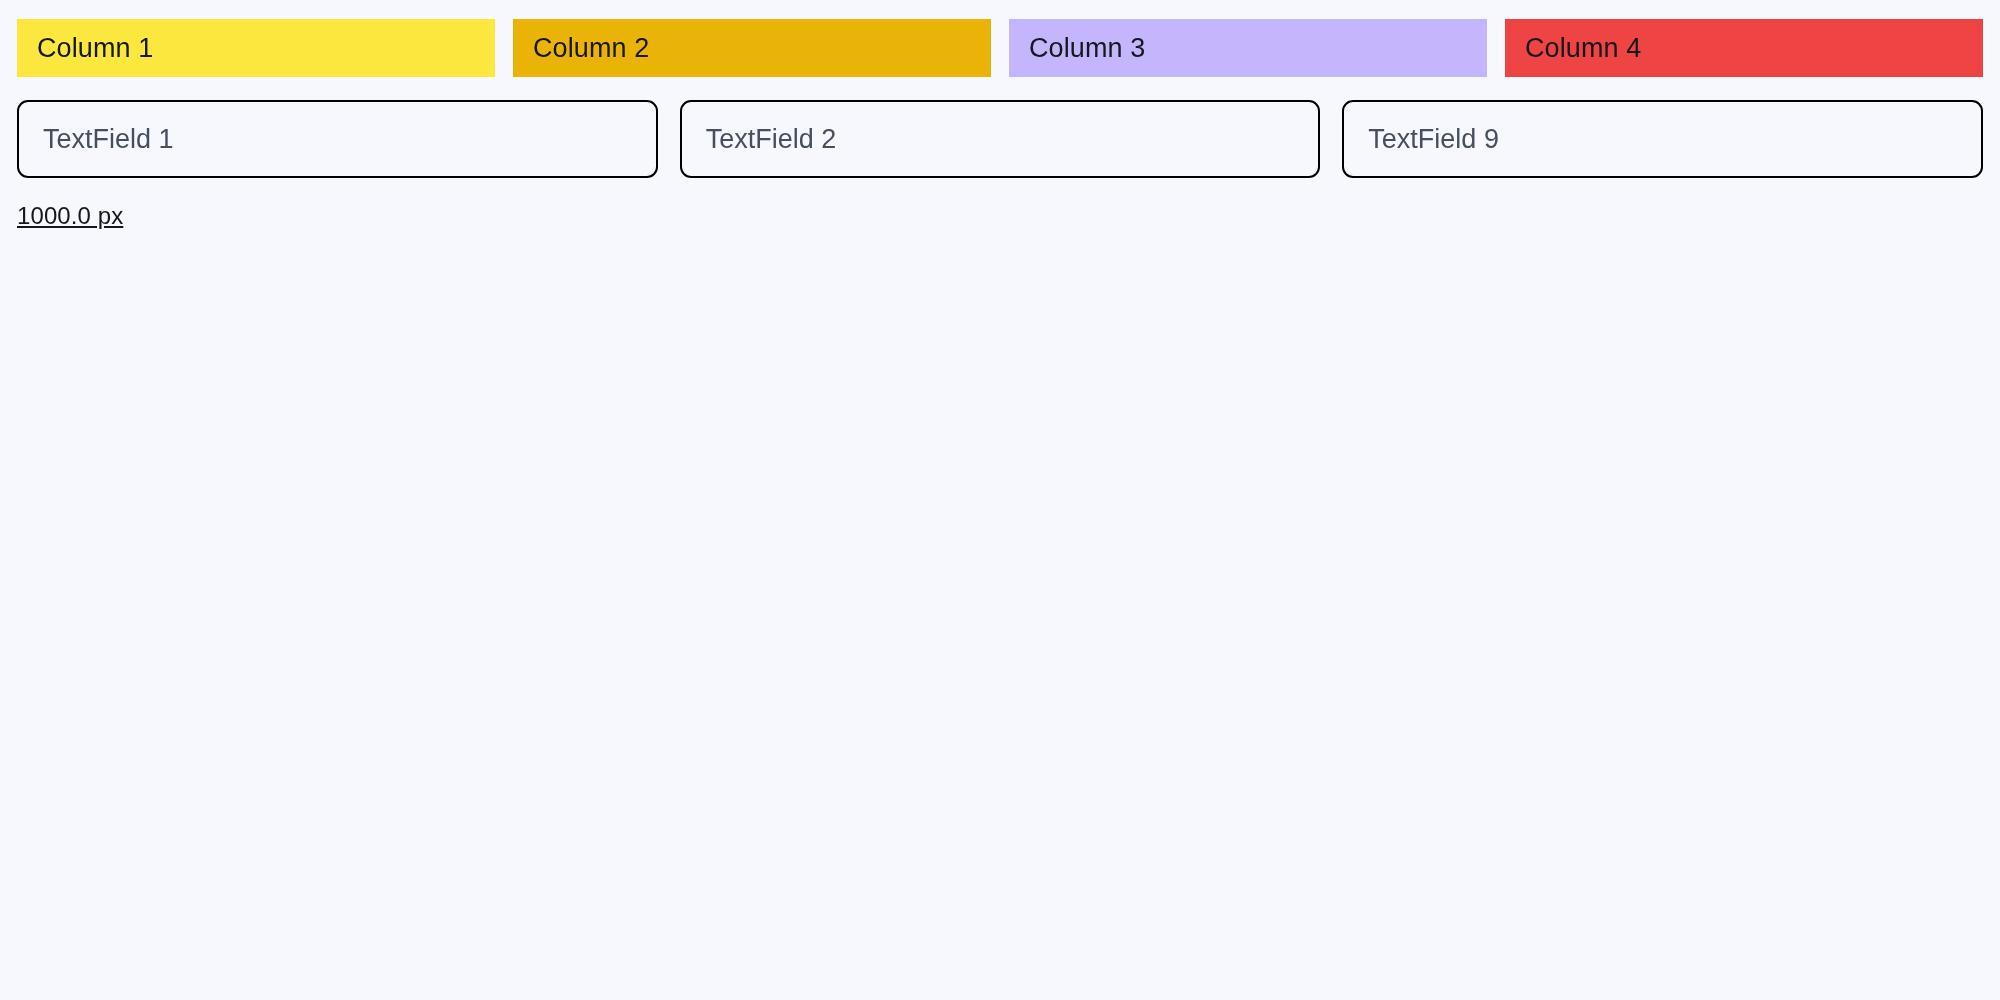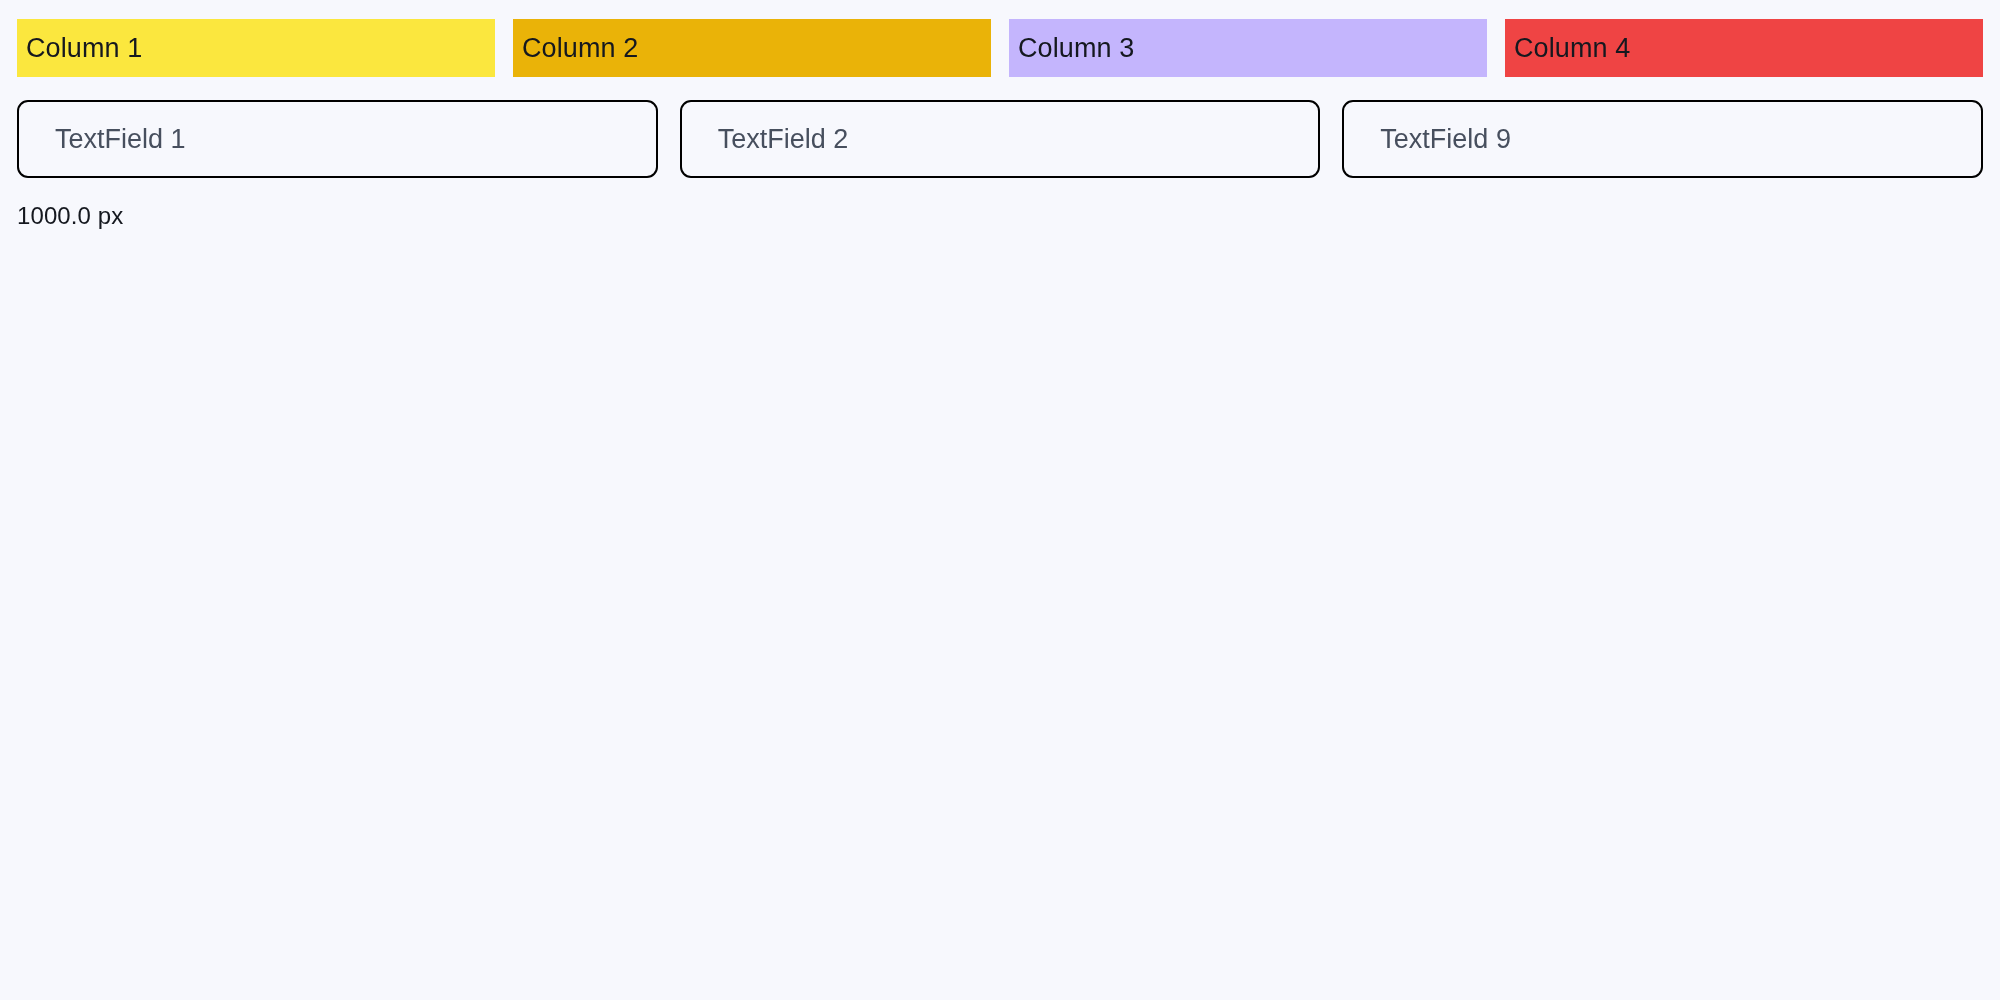--- a/index.html
+++ b/index.html
@@ -29,21 +29,21 @@
     align-items: stretch;
     gap: 18px;
     margin-top: 19px;
     height: 58px;
   }
   .column-bar {
     flex: 1 1 0;
     min-width: 0;
     display: flex;
     align-items: center;
-    padding-left: 9px;
+    padding-left: 20px;
     box-sizing: border-box;
   }
   .column-bar .column-label {
     font-size: 27px;
     line-height: 1;
     color: #15181f;
     letter-spacing: 0.1px;
     white-space: nowrap;
   }
 
@@ -58,37 +58,38 @@
   }
   .textfield {
     flex: 1 1 0;
     min-width: 0;
     box-sizing: border-box;
     border: 2.5px solid #000000;
     border-radius: 11px;
     background: #f7f8fd;
     display: flex;
     align-items: center;
-    padding: 0 36px;
+    padding: 0 24px;
   }
   .textfield .textfield-placeholder {
     font-size: 27px;
     line-height: 1;
     color: #474f5e;
     white-space: nowrap;
     user-select: none;
   }
 
   
   .size-readout {
     margin-top: 26px;
     font-size: 24px;
     line-height: 1;
     color: #15181f;
     letter-spacing: 0.1px;
+    text-decoration: underline;
   }
 </style>
 </head>
 <body style="background-color: rgb(247, 248, 253);">
 
 <div class="app-root">
 
   <div class="column-row">
 
     <div class="column-bar" style="background-color: rgb(251, 231, 62);">

